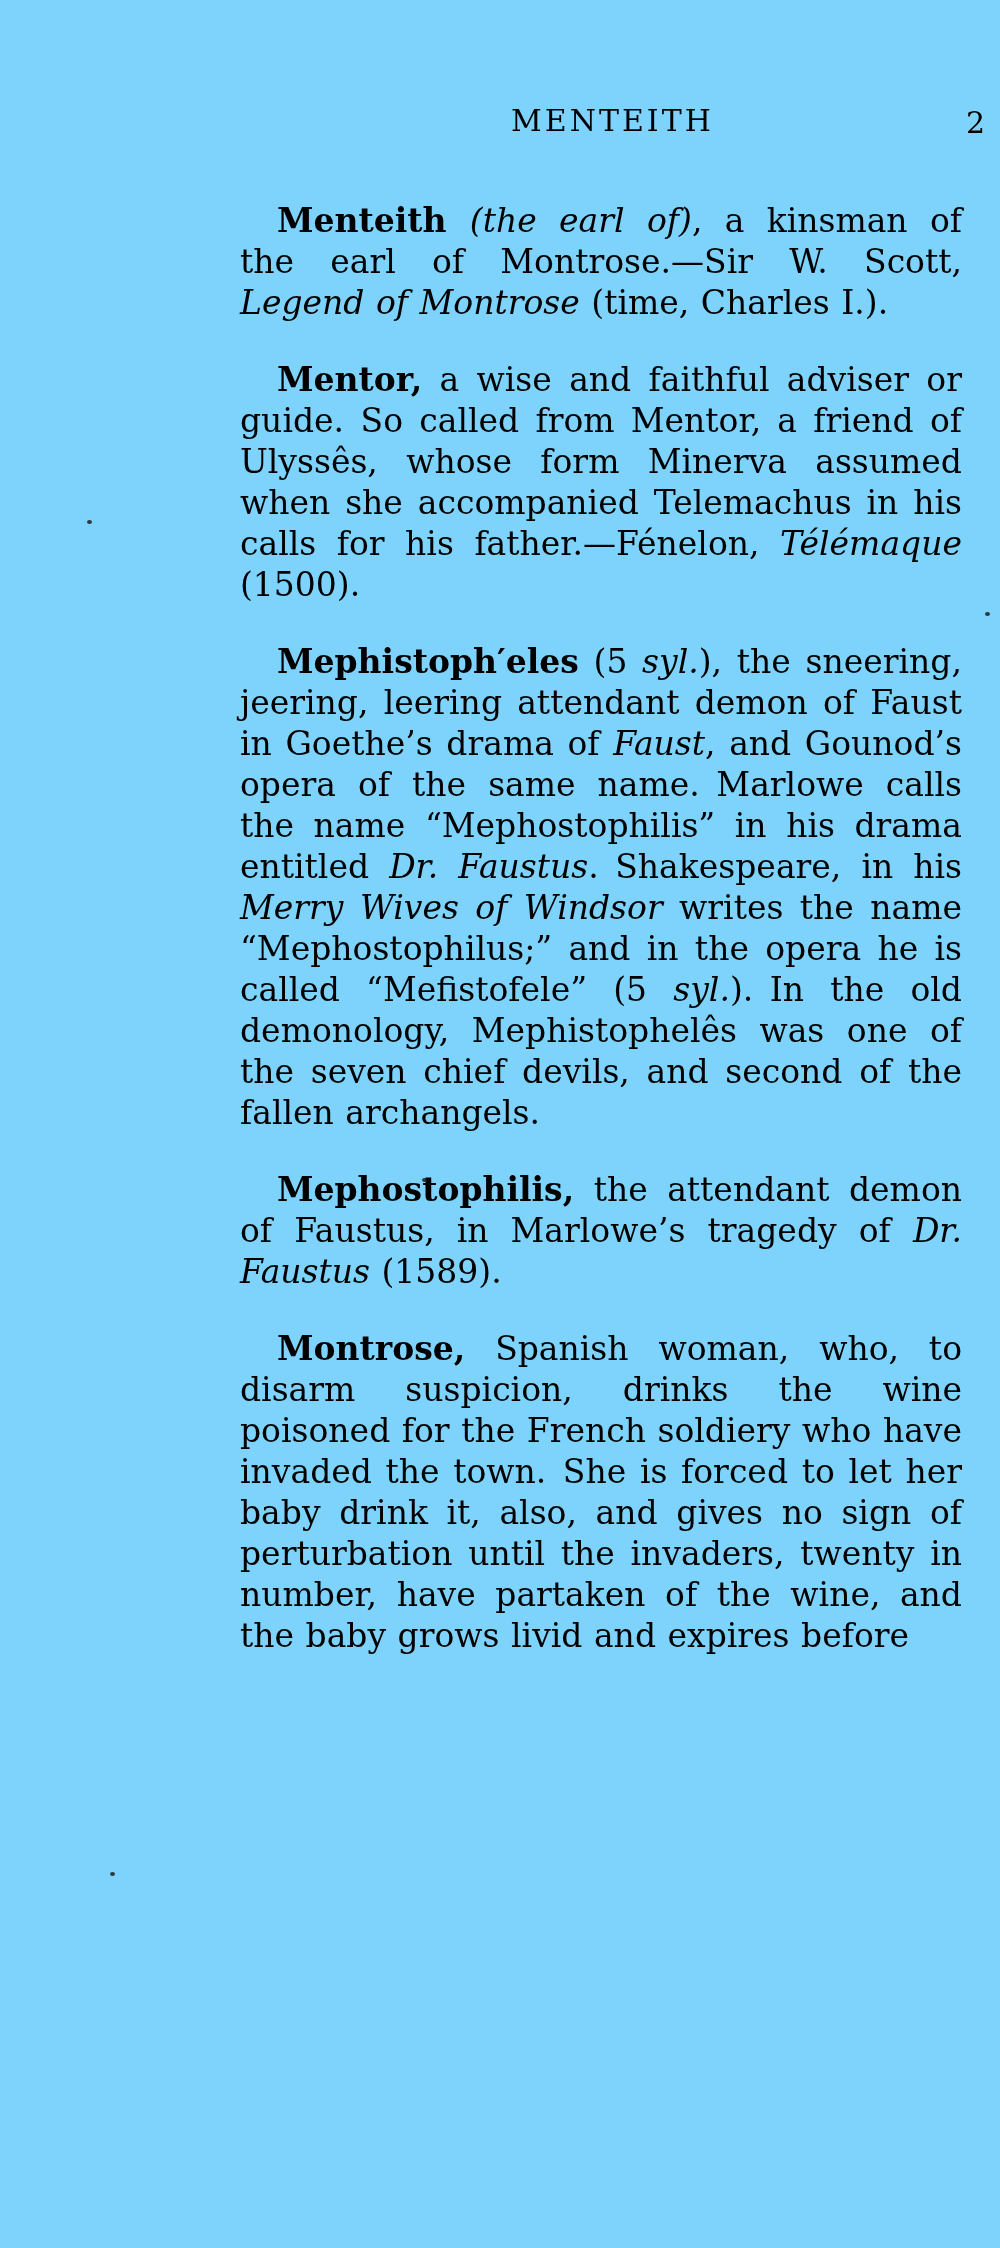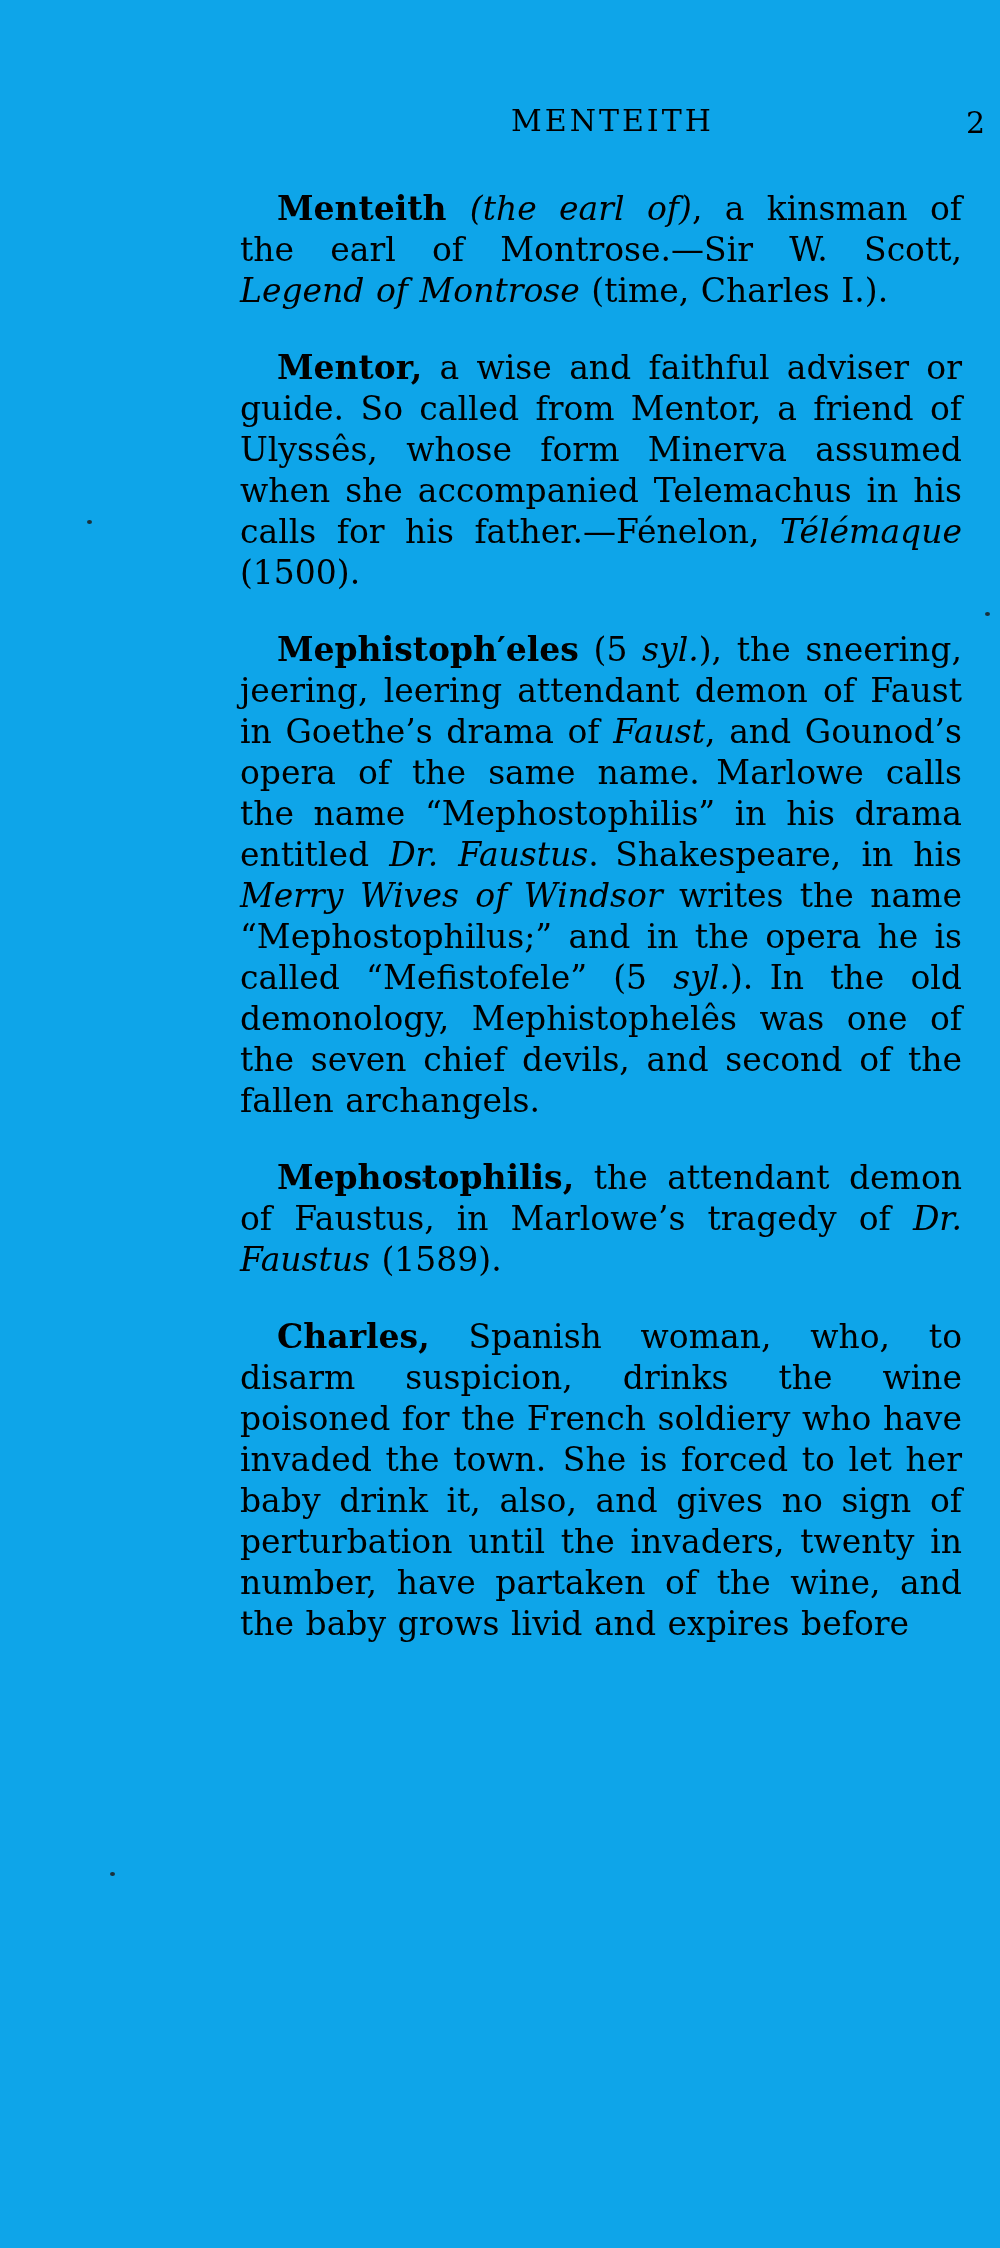--- a/index.html
+++ b/index.html
@@ -2,36 +2,36 @@
 <html><head>
 <meta charset="utf-8">
 <title></title>
 <style>
   html, body { margin: 0; padding: 0; background: #ffffff; }
   body {
     width: 1000px; height: 2248px; position: relative; overflow: hidden;
     font-family: "DejaVu Serif", "Liberation Serif", serif;
     color: #000;
   }
-  .page { position: absolute; inset: 0; background: #0ea5e9; }
+  .page { position: absolute; inset: 0; background: #7dd3fc; }
   .running-head {
     position: absolute; top: 104px; left: 240px; width: 745px; height: 40px;
   }
   .head-title {
     display: block; text-align: center; font-size: 30px; line-height: 34px;
     letter-spacing: 3px; font-weight: normal;
   }
   .pageno {
     position: absolute; right: 0; top: 2px; font-size: 30px; line-height: 34px;
   }
   .column {
     position: absolute; left: 240px; top: 184px; width: 722px;
   }
   p.entry {
-    margin: 4px 0 36px 0;
+    margin: 16px 0 36px 0;
     font-size: 33px; line-height: 41px;
     text-align: justify; text-indent: 37px;
     word-spacing: 1px;
   }
   p.quote {
     margin: -28px 0 40px 0;
     font-size: 25px; line-height: 35px;
     text-align: justify; text-indent: 30px;
   }
   .b { font-weight: bold; }
@@ -47,19 +47,19 @@
 <div class="page">
   <header class="running-head">
     <span class="head-title">MENTEITH</span>
     <span class="pageno">2</span>
   </header>
   <main class="column" id="entries">
       <p class="entry"><span class="b">Menteith </span><span class="i">(the earl of)</span><span>, a kinsman of the earl of Montrose.—Sir W. Scott, </span><span class="i">Legend of Montrose</span><span> (time, Charles I.).</span></p>
       <p class="entry"><span class="b">Mentor,</span><span> a wise and faithful adviser or guide. So called from Mentor, a friend of Ulyssês, whose form Minerva assumed when she accompanied Telemachus in his calls for his father.—Fénelon, </span><span class="i">Télémaque</span><span> (1500).</span></p>
       <p class="entry"><span class="b">Mephistoph′eles</span><span> (5 </span><span class="i">syl.</span><span>), the sneering, jeering, leering attendant demon of Faust in Goethe’s drama of </span><span class="i">Faust</span><span>, and Gounod’s opera of the same name. Marlowe calls the name “Mephostophilis” in his drama entitled </span><span class="i">Dr. Faustus</span><span>. Shakespeare, in his </span><span class="i">Merry Wives of Windsor</span><span> writes the name “Mephostophilus;” and in the opera he is called “Mefistofele” (5 </span><span class="i">syl.</span><span>). In the old demonology, Mephistophelês was one of the seven chief devils, and second of the fallen archangels.</span></p>
       <p class="entry"><span class="b">Mephostophilis,</span><span> the attendant demon of Faustus, in Marlowe’s tragedy of </span><span class="i">Dr. Faustus</span><span> (1589).</span></p>
-      <p class="entry"><span class="b">Charles,</span><span> Spanish woman, who, to disarm suspicion, drinks the wine poisoned for the French soldiery who have invaded the town. She is forced to let her baby drink it, also, and gives no sign of perturbation until the invaders, twenty in number, have partaken of the wine, and the baby grows livid and expires before</span></p>
+      <p class="entry"><span class="b">Montrose,</span><span> Spanish woman, who, to disarm suspicion, drinks the wine poisoned for the French soldiery who have invaded the town. She is forced to let her baby drink it, also, and gives no sign of perturbation until the invaders, twenty in number, have partaken of the wine, and the baby grows livid and expires before</span></p>
     </main>
 <div class="speck" style="left: 87px; top: 520px;"></div>
     <div class="speck" style="left: 985px; top: 612px;"></div>
     <div class="speck" style="left: 422px; top: 1178px;"></div>
     <div class="speck" style="left: 110px; top: 1872px;"></div>
   </div>
 
 </body></html>

